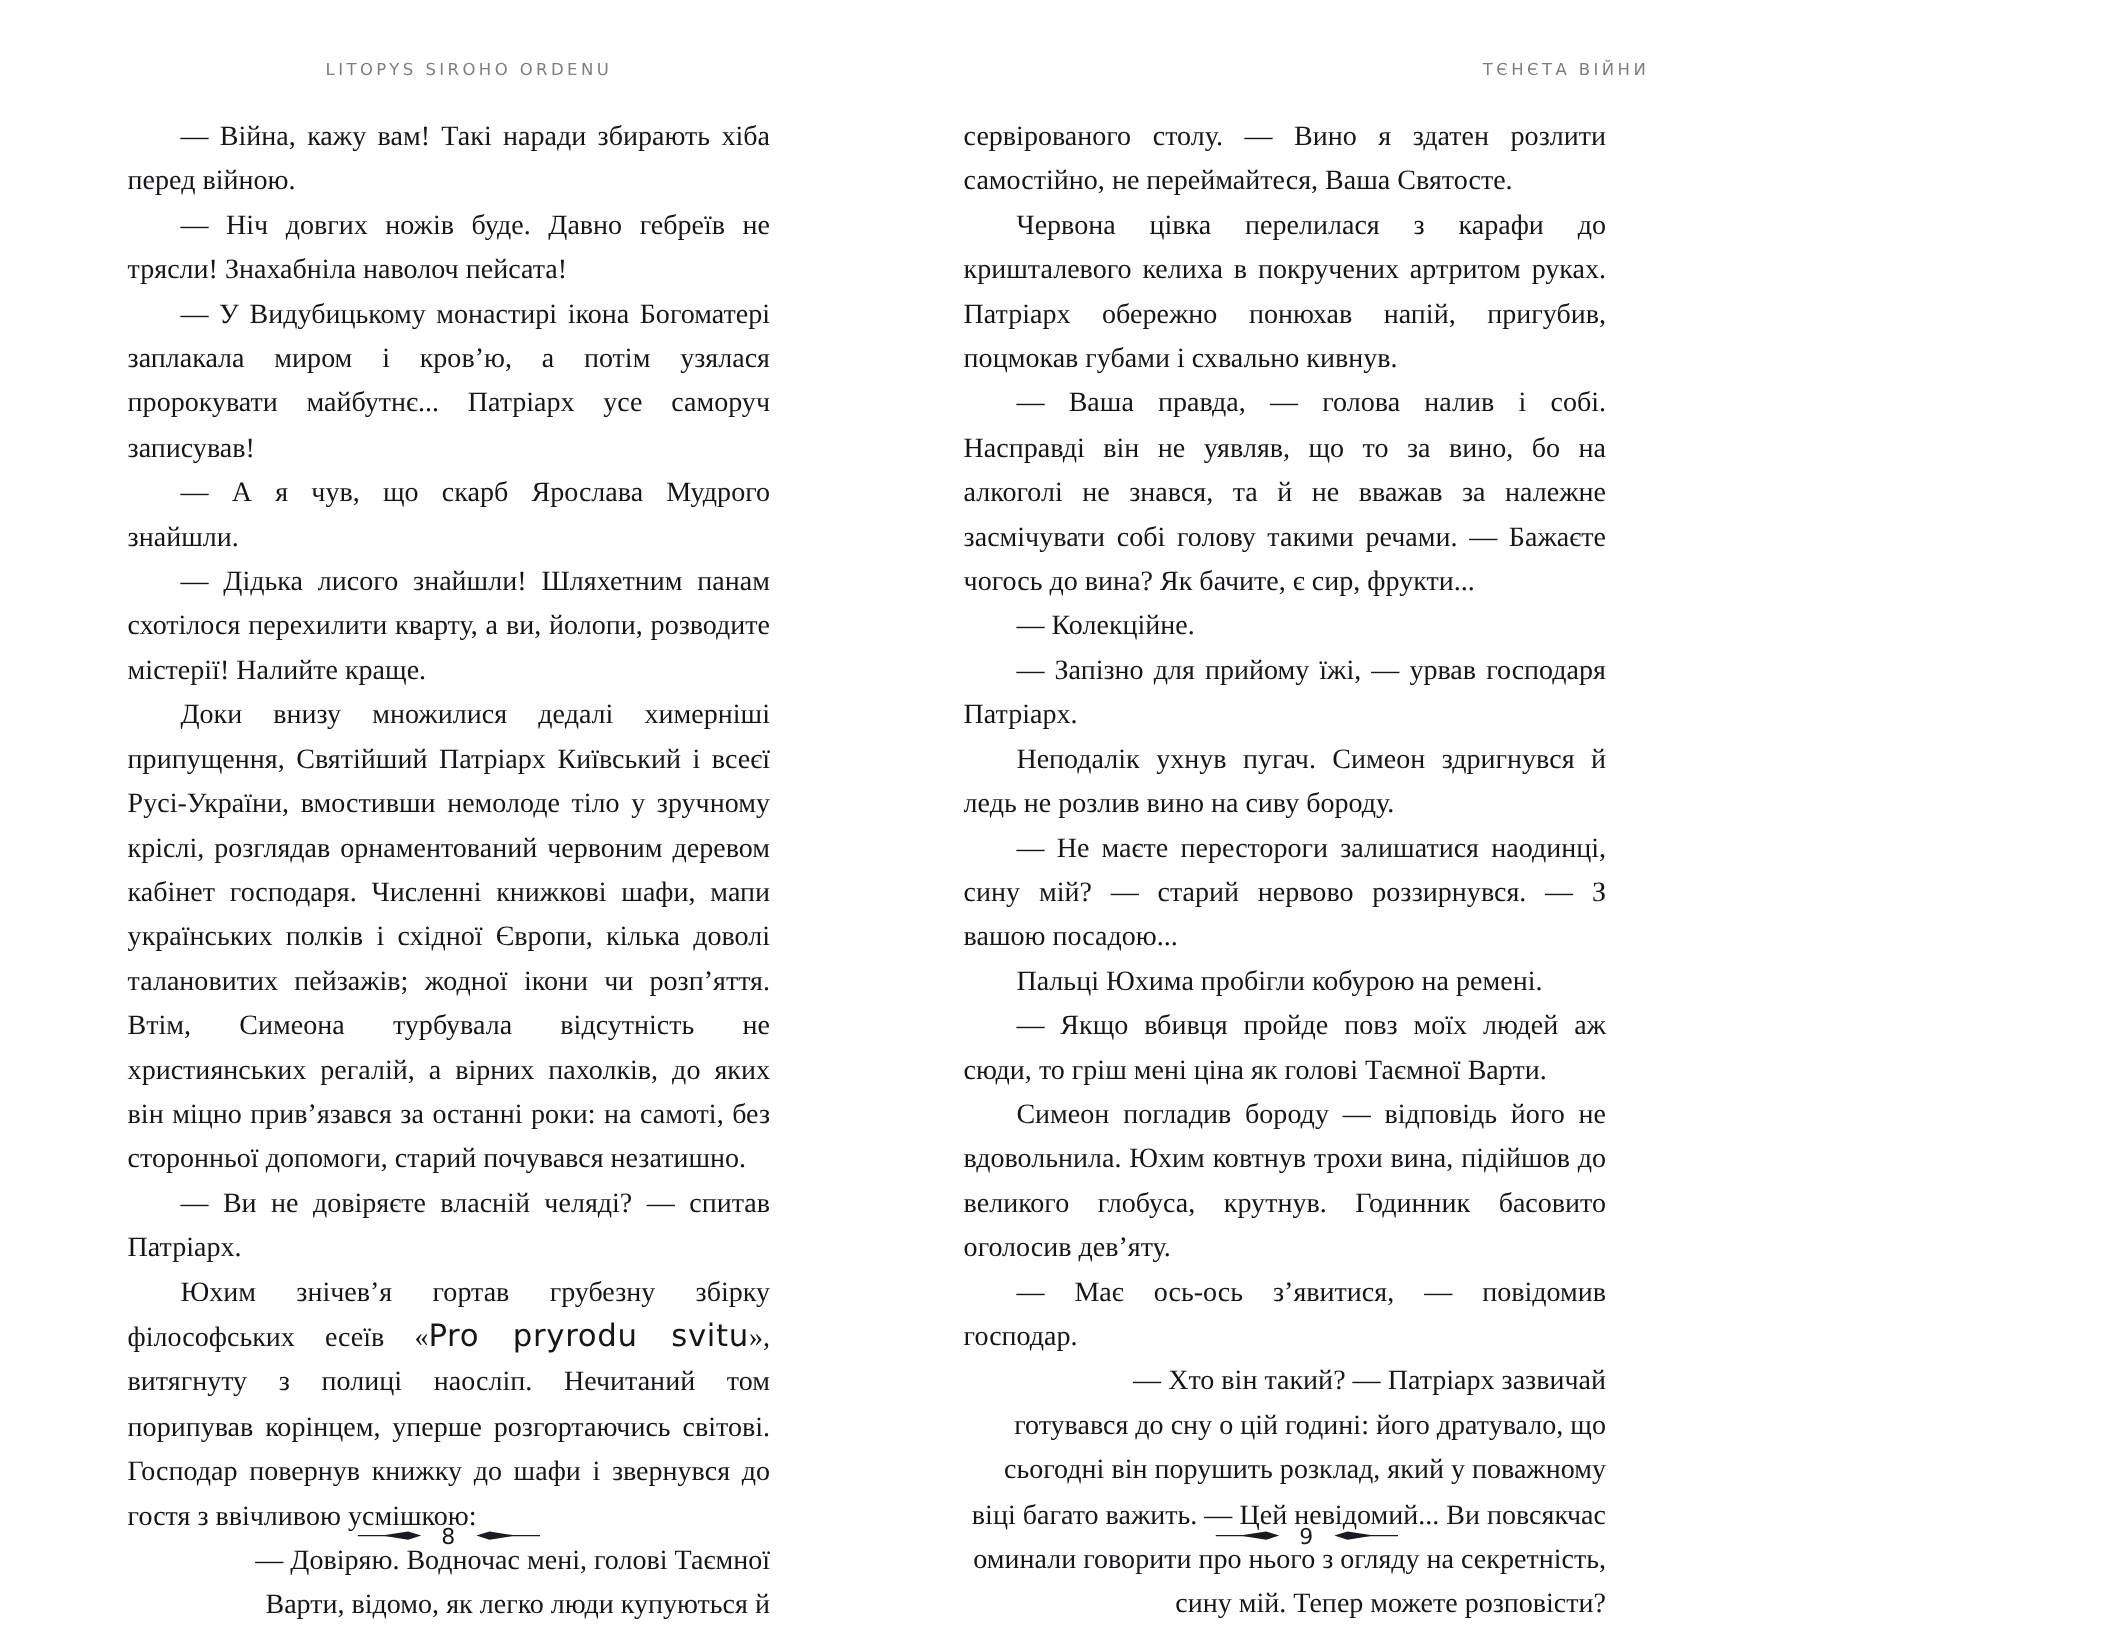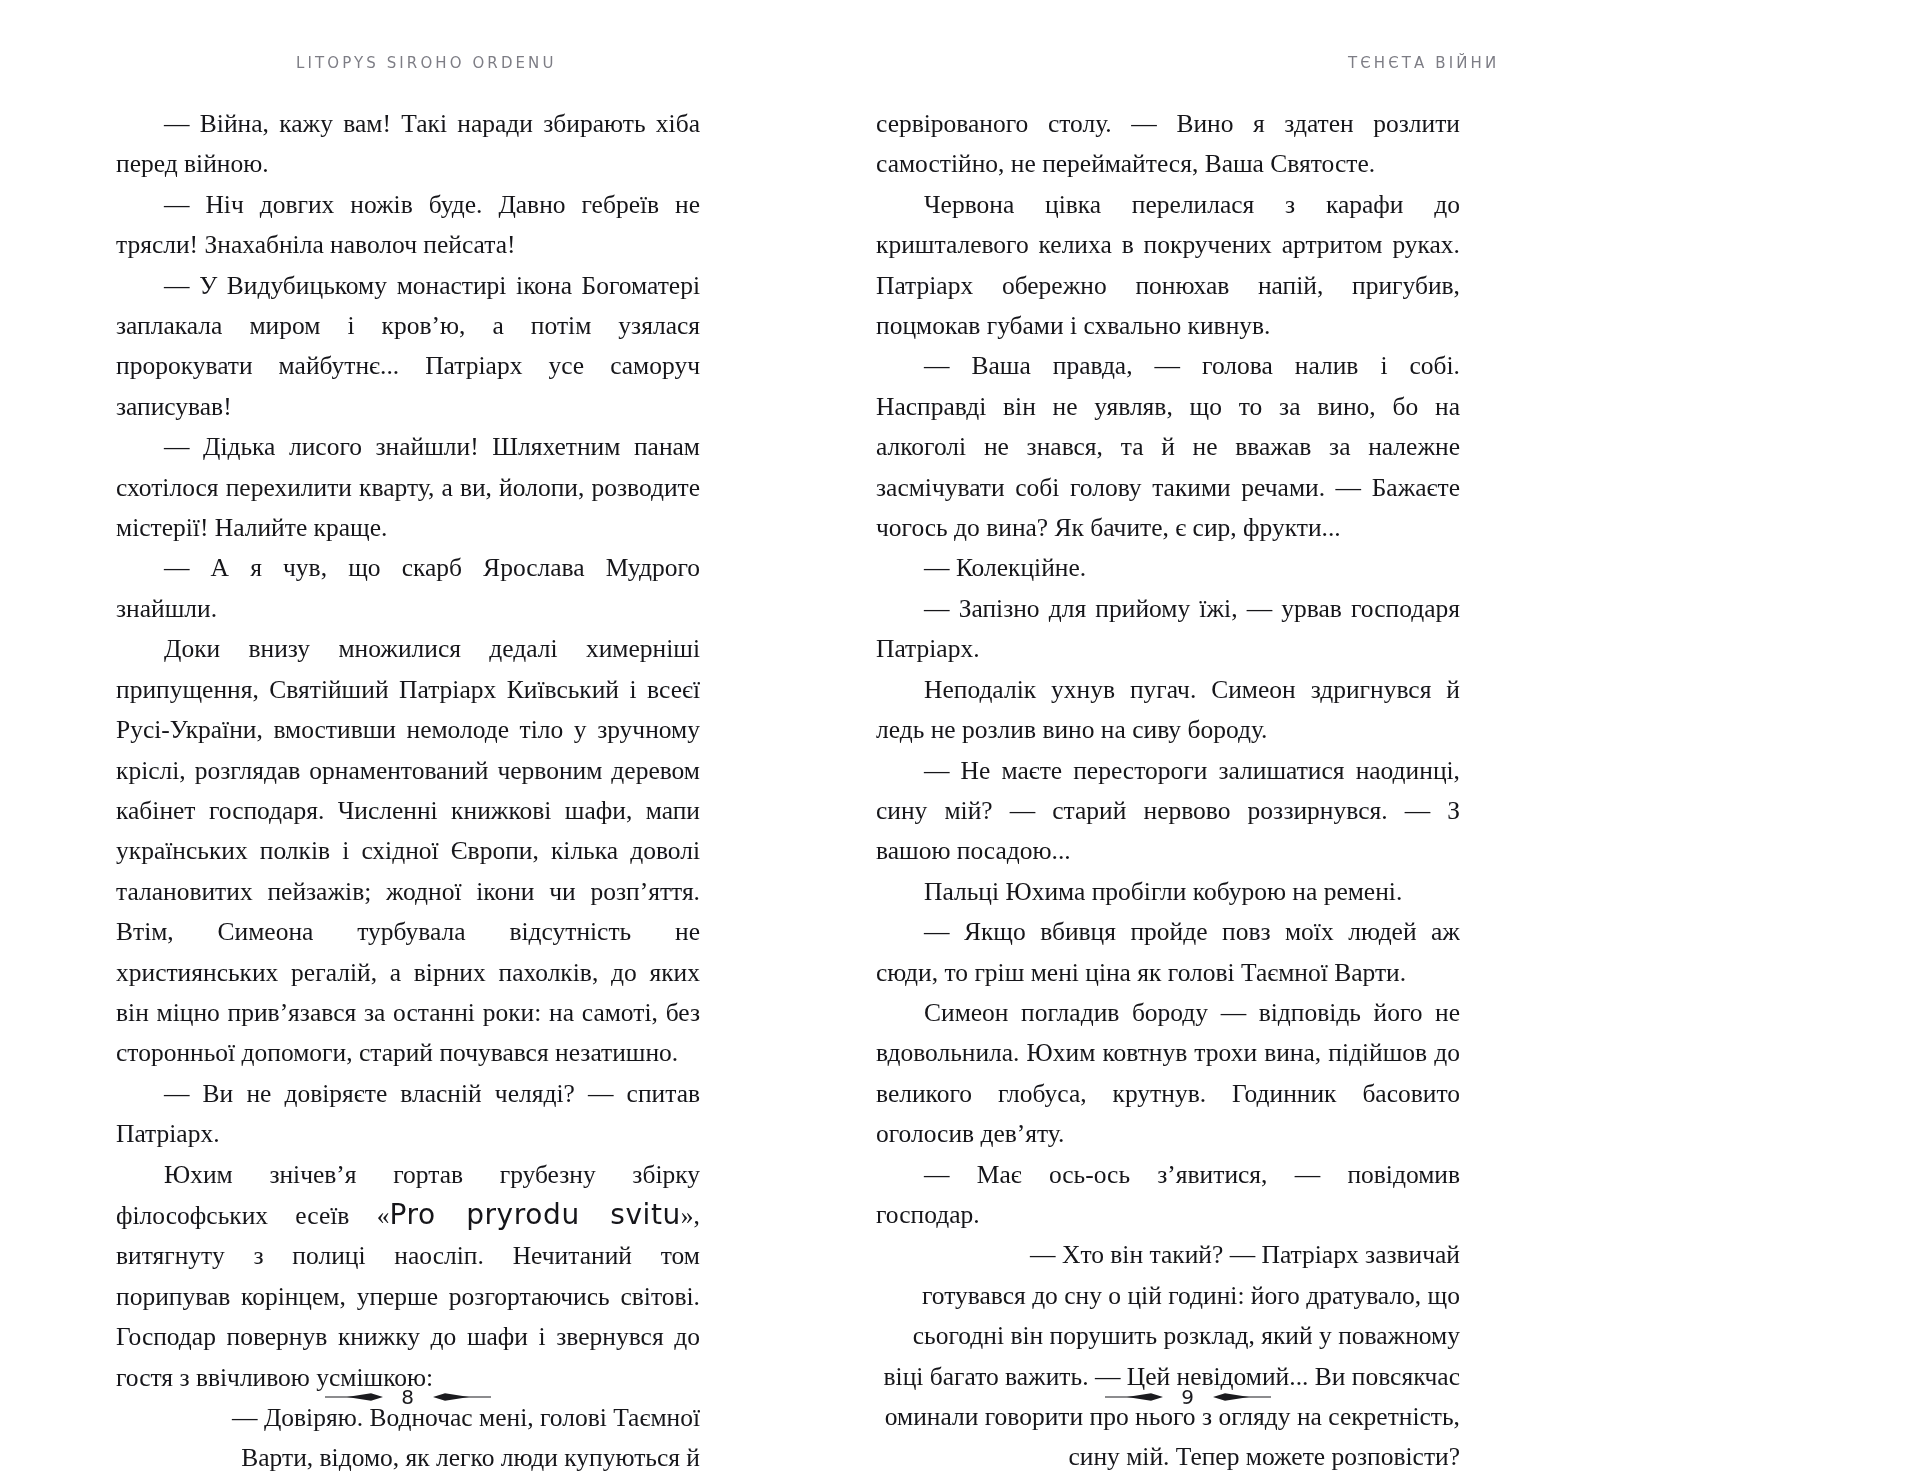--- a/index.html
+++ b/index.html
@@ -89,22 +89,22 @@
 <body>
 
 <div class="page-spread">
 
   <div class="running-head left">LITOPYS SIROHO ORDENU</div>
 
   <div class="column left">
     <p>— Війна, кажу вам! Такі наради збирають хіба перед війною.</p>
     <p>— Ніч довгих ножів буде. Давно гебреїв не трясли! Знахабніла наволоч пейсата!</p>
     <p>— У Видубицькому монастирі ікона Богоматері заплакала миром і кров’ю, а потім узялася пророкувати майбутнє... Патріарх усе саморуч записував!</p>
+    <p>— А я чув, що скарб Ярослава Мудрого знайшли.</p>
     <p>— Дідька лисого знайшли! Шляхетним панам схотілося перехилити кварту, а ви, йолопи, розводите містерії! Налийте краще.</p>
-    <p>— А я чув, що скарб Ярослава Мудрого знайшли.</p>
     <p>Доки внизу множилися дедалі химерніші припущення, Святійший Патріарх Київський і всеєї Русі-України, вмостивши немолоде тіло у зручному кріслі, розглядав орнаментований червоним деревом кабінет господаря. Численні книжкові шафи, мапи українських полків і східної Європи, кілька доволі талановитих пейзажів; жодної ікони чи розп’яття. Втім, Симеона турбувала відсутність не християнських регалій, а вірних пахолків, до яких він міцно прив’язався за останні роки: на самоті, без сторонньої допомоги, старий почувався незатишно.</p>
     <p>— Ви не довіряєте власній челяді? — спитав Патріарх.</p>
     <p><span>Юхим знічев’я гортав грубезну збірку філософських есеїв «</span><span class="stylized">Pro pryrodu svitu</span><span>», витягнуту з полиці наосліп. Нечитаний том порипував корінцем, уперше розгортаючись світові. Господар повернув книжку до шафи і звернувся до гостя з ввічливою усмішкою:</span></p>
     <p>— Довіряю. Водночас мені, голові Таємної Варти, відомо, як легко люди купуються й продаються, тому будь-які вуха при обговоренні настільки делікатного питання вважаю зайвими, — голова Варти підійшов до</p>
   </div>
 
   <div class="folio left">
     <span class="ornament">
       <svg width="58" height="10" viewBox="0 0 58 10" aria-hidden="true">
         <path d="M0 5 L40 5 L40 5 Z" stroke="#1b1b1f" stroke-width="1.1" fill="none"></path>

